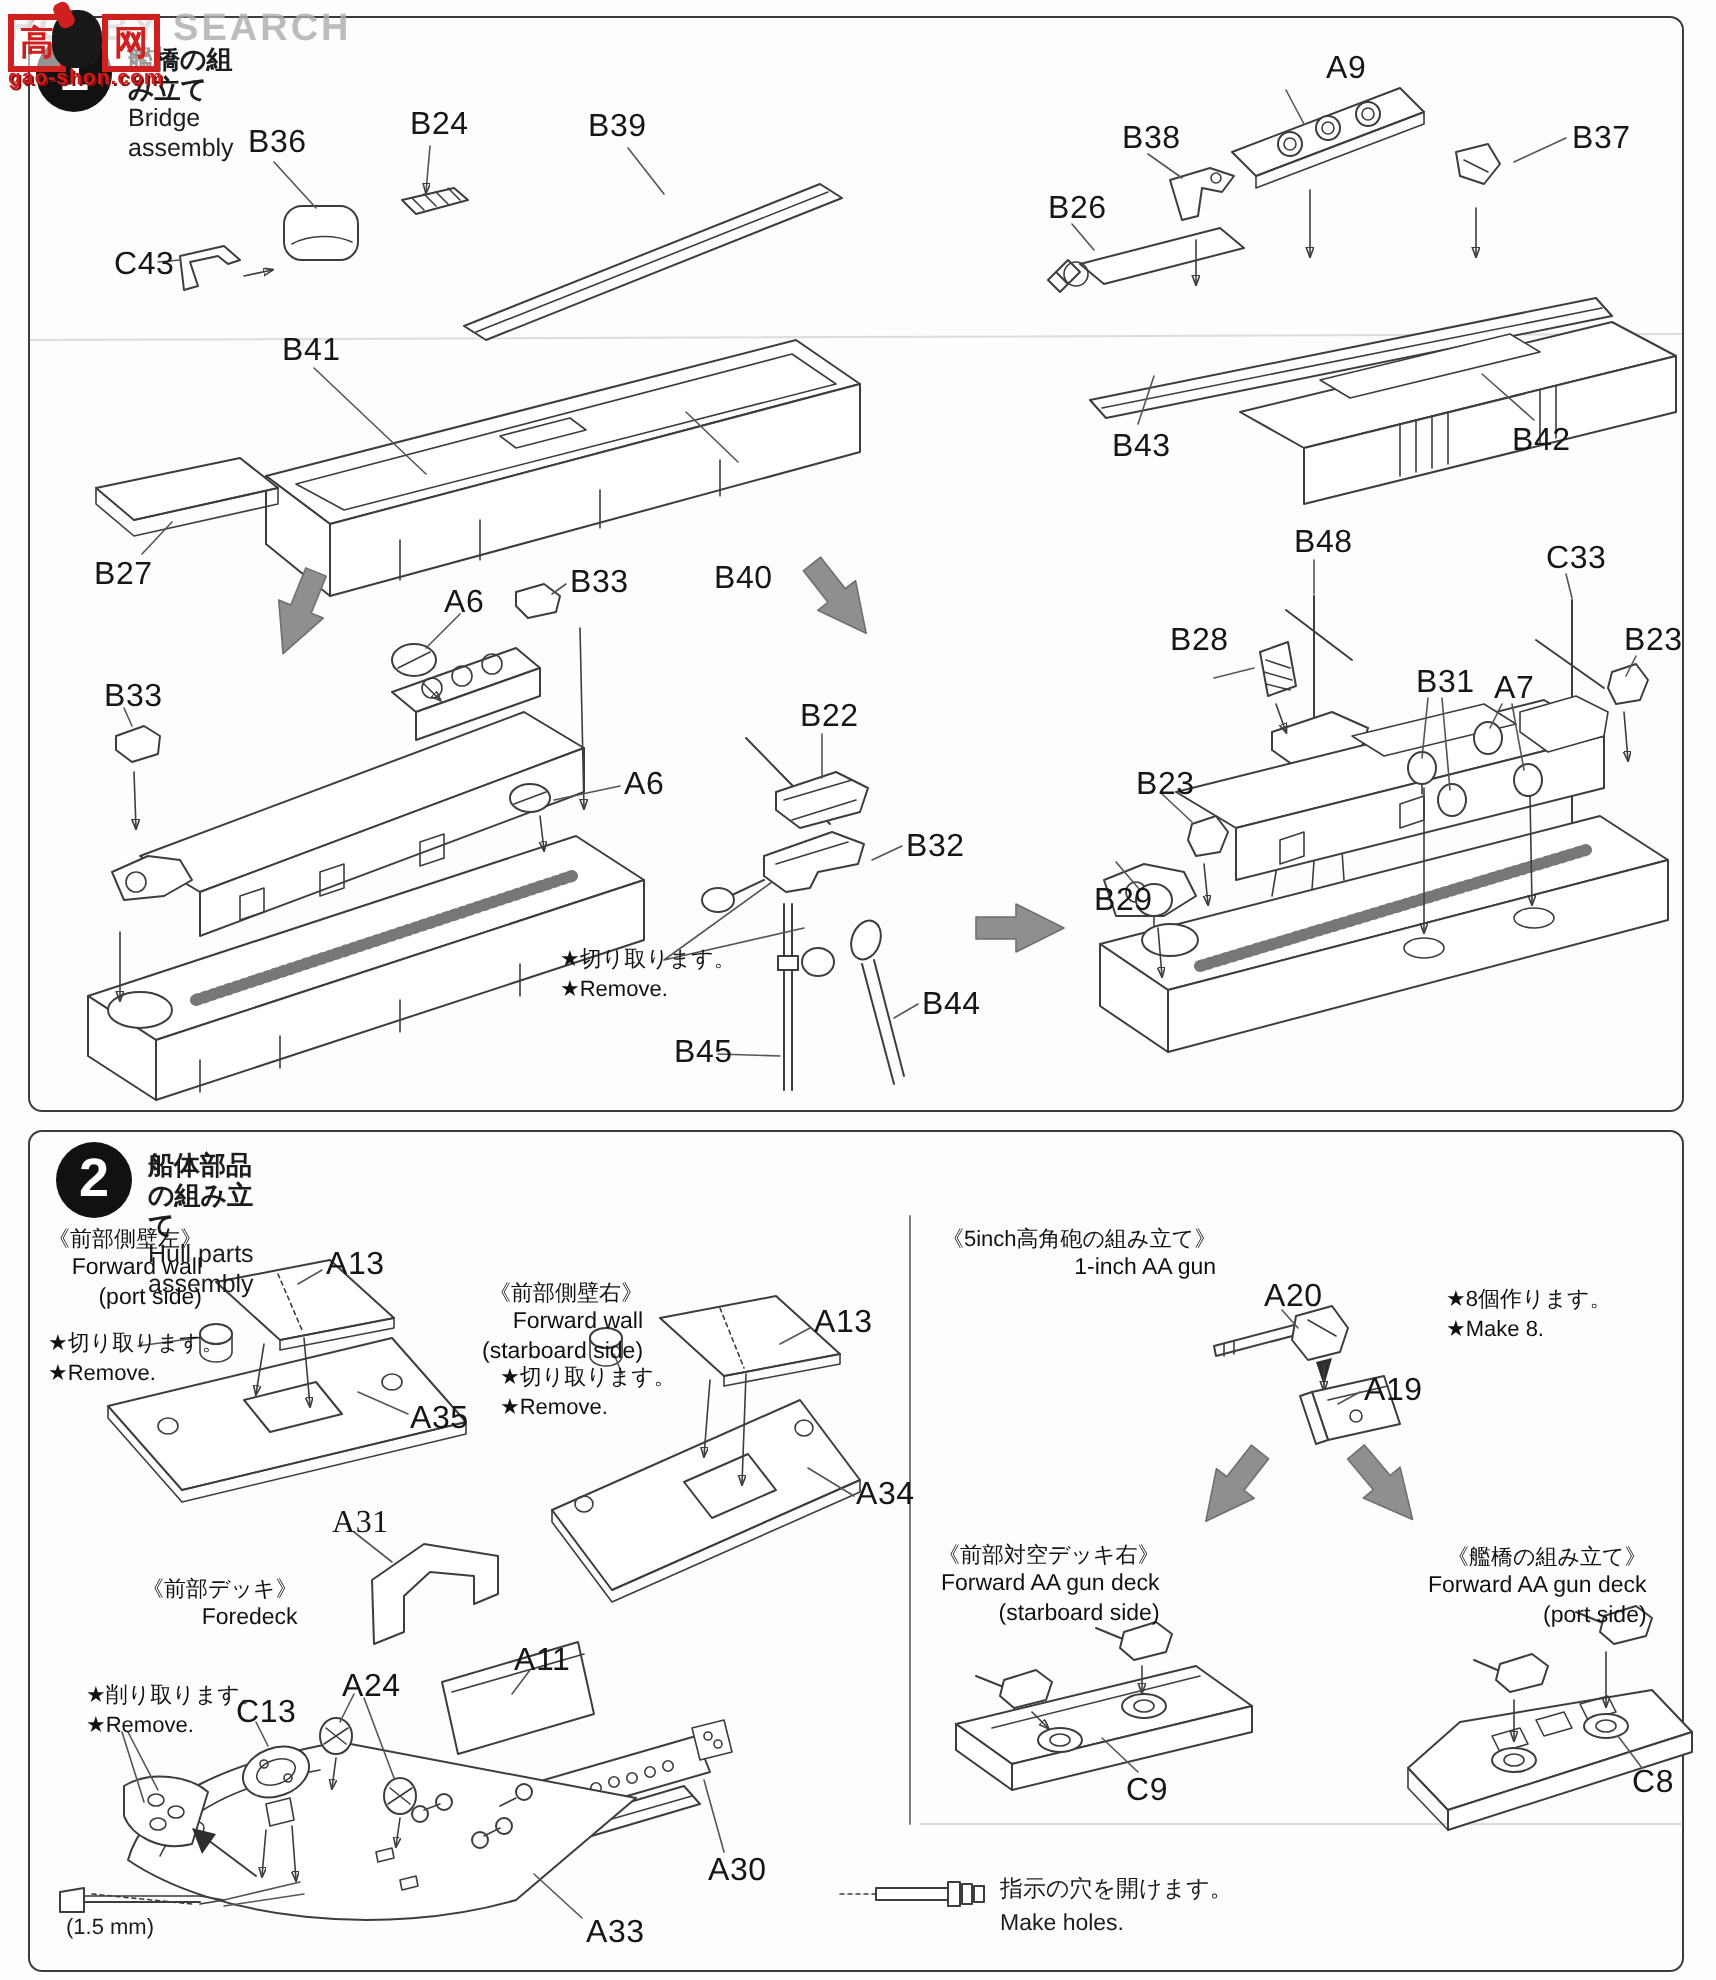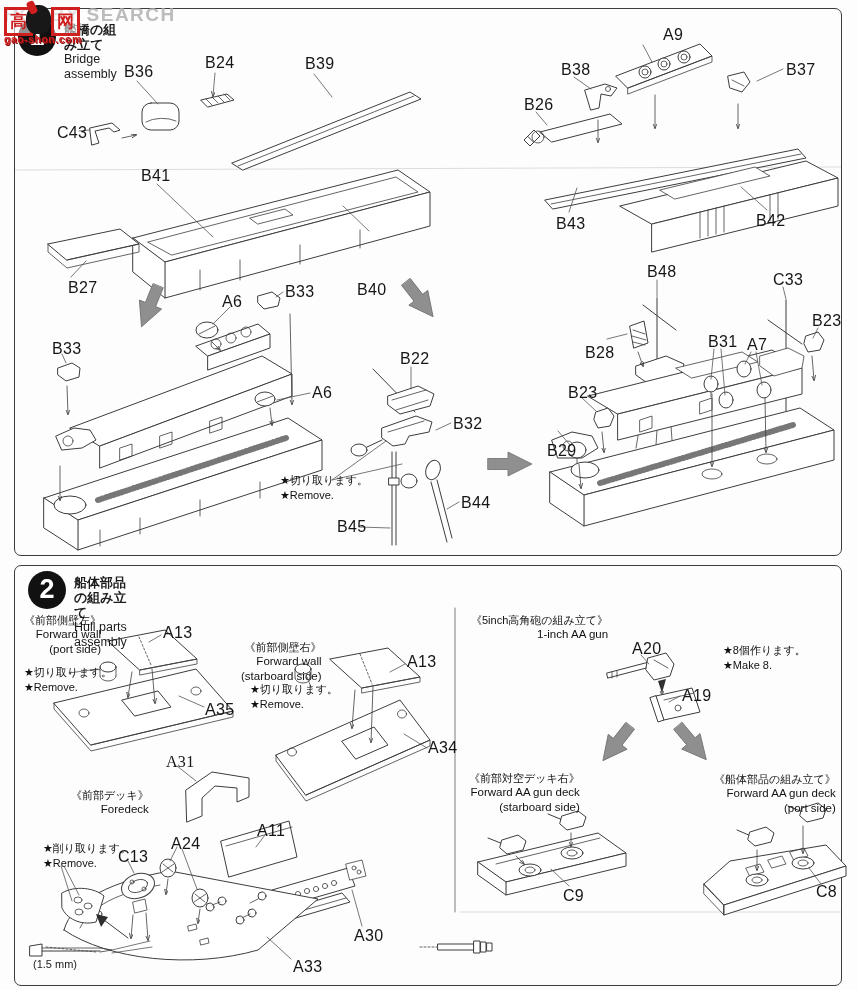--- a/index.html
+++ b/index.html
@@ -421,43 +421,43 @@
     <span class="wm-box left">高</span>
     <span class="wm-thumb"></span>
     <span class="wm-box right">网</span>
     <div class="wm-domain">gao-shon.com</div>
   </div>
 
   <div style="position: static;">
 
   <span class="part-label" style="left: 124px; top: 63px;">B36</span>
       <span class="part-label" style="left: 205px; top: 54px;">B24</span>
-      <span class="part-label" style="left: 305px; top: 55px;">B39</span>
+      <span class="part-label" style="left: 294px; top: 55px;">B39</span>
       <span class="part-label" style="left: 57px; top: 124px;">C43</span>
       <span class="part-label" style="left: 141px; top: 167px;">B41</span>
       <span class="part-label" style="left: 357px; top: 233px; margin-top: 48px;">B40</span>
-      <span class="part-label" style="left: 68px; top: 279px;">B27</span>
+      <span class="part-label" style="left: 47px; top: 279px;">B27</span>
       <span class="part-label" style="left: 663px; top: 26px;">A9</span>
       <span class="part-label" style="left: 561px; top: 61px;">B38</span>
       <span class="part-label" style="left: 786px; top: 61px;">B37</span>
       <span class="part-label" style="left: 524px; top: 96px;">B26</span>
       <span class="part-label" style="left: 556px; top: 215px;">B43</span>
       <span class="part-label" style="left: 756px; top: 212px;">B42</span>
       <span class="part-label" style="left: 285px; top: 283px;">B33</span>
       <span class="part-label" style="left: 222px; top: 293px;">A6</span>
       <span class="part-label" style="left: 52px; top: 340px;">B33</span>
       <span class="part-label" style="left: 312px; top: 384px;">A6</span>
       <span class="part-label" style="left: 400px; top: 350px;">B22</span>
       <span class="part-label" style="left: 453px; top: 415px;">B32</span>
       <span class="part-label" style="left: 461px; top: 494px;">B44</span>
       <span class="part-label" style="left: 337px; top: 518px;">B45</span>
       <span class="part-label" style="left: 647px; top: 263px;">B48</span>
       <span class="part-label" style="left: 773px; top: 271px; text-align: center;">C33</span>
       <span class="part-label" style="left: 812px; top: 312px;">B23</span>
-      <span class="part-label" style="left: 585px; top: 344px;">B28</span>
+      <span class="part-label" style="left: 585px; top: 312px;">B28</span>
       <span class="part-label" style="left: 708px; top: 333px;">B31</span>
       <span class="part-label" style="left: 747px; top: 336px;">A7</span>
       <span class="part-label" style="left: 568px; top: 384px;">B23</span>
       <span class="part-label" style="left: 547px; top: 442px;">B29</span>
     </div>
 
   <div style="position: static;">
 
   <span class="part-label" style="left: 163px; top: 624px;">A13</span>
       <span class="part-label" style="left: 205px; top: 701px;">A35</span>
@@ -501,21 +501,21 @@
 
       </div>
 
       <div class="section-head" style="left: 469px; top: 771px;">
         <div class="sec-ja">《前部対空デッキ右》</div>
         <div class="sec-en">Forward AA gun deck</div>
         <div class="sec-en">(starboard side)</div>
       </div>
 
       <div class="section-head" style="left: 714px; top: 772px;">
-        <div class="sec-ja">《船体部品の組み立て》</div>
+        <div class="sec-ja">《艦橋の組み立て》</div>
         <div class="sec-en">Forward AA gun deck</div>
         <div class="sec-en">(port side)</div>
       </div>
     </div>
 
   <div style="position: static;">
 
       <div class="note" style="left: 280px; top: 473px;">
         <div>★切り取ります。</div>
         <div>★Remove.</div>
@@ -535,16 +535,20 @@
         <div>★削り取ります。</div>
         <div>★Remove.</div>
       </div>
 
       <div class="note" style="left: 723px; top: 643px;">
         <div>★8個作ります。</div>
         <div>★Make 8.</div>
       </div>
     </div>
 
+  <div class="footnote txt" style="left:500px; top:937px;">
+    <div>指示の穴を開けます。</div>
+    <div>Make holes.</div>
+  </div>
 
   <div class="drill-size txt" style="left:33px; top:958px;">(1.5 mm)</div>
 
 </div>
 
 </body></html>

